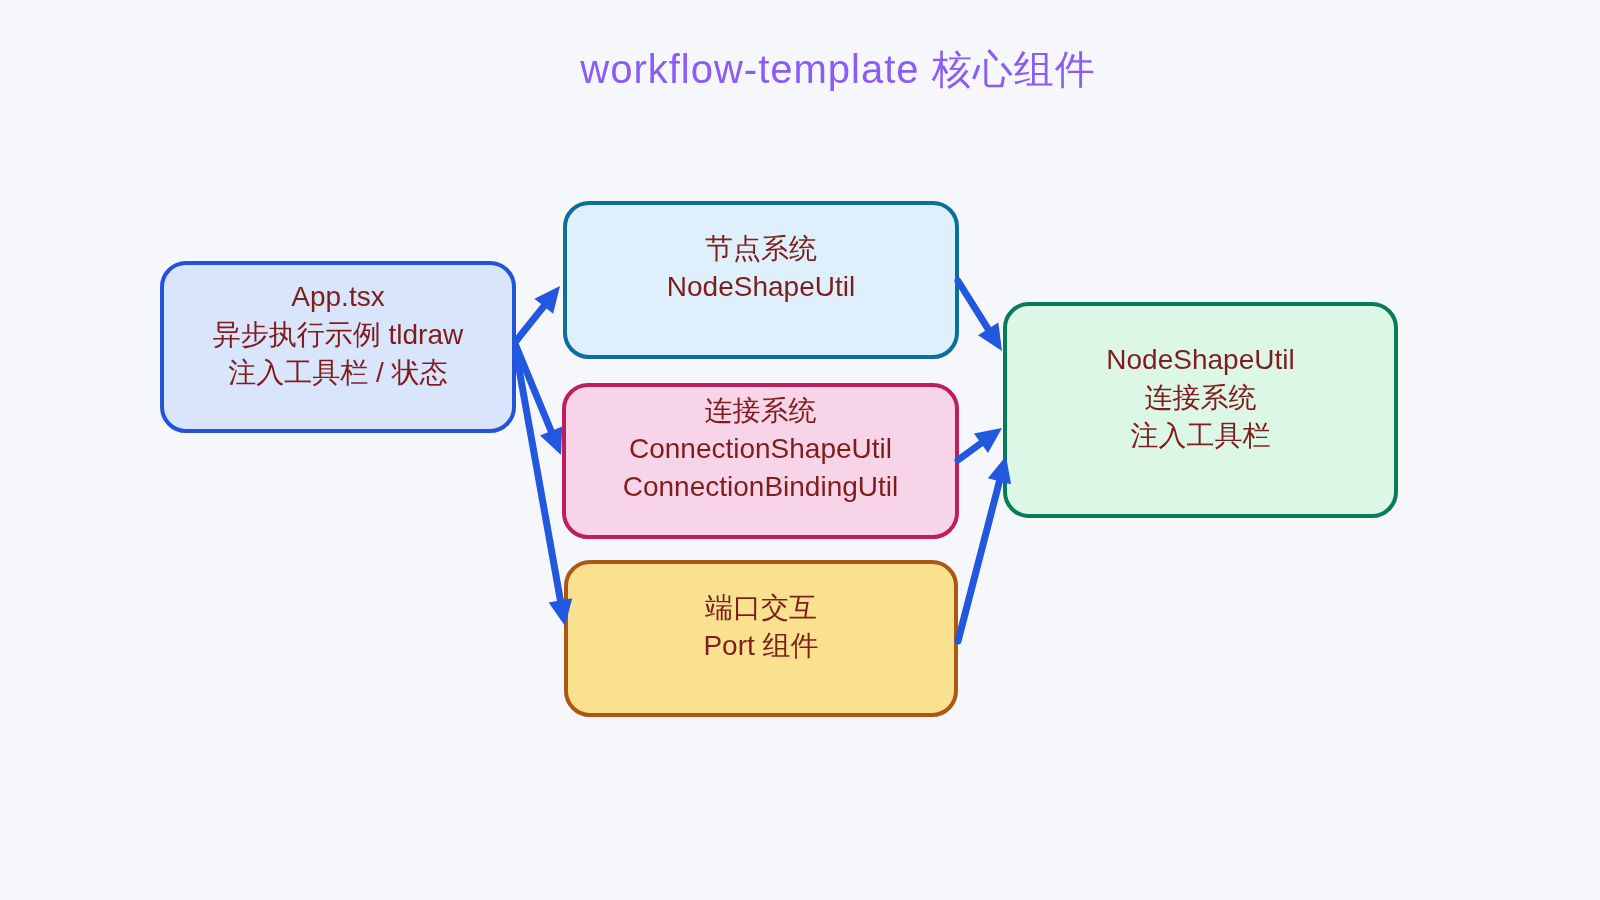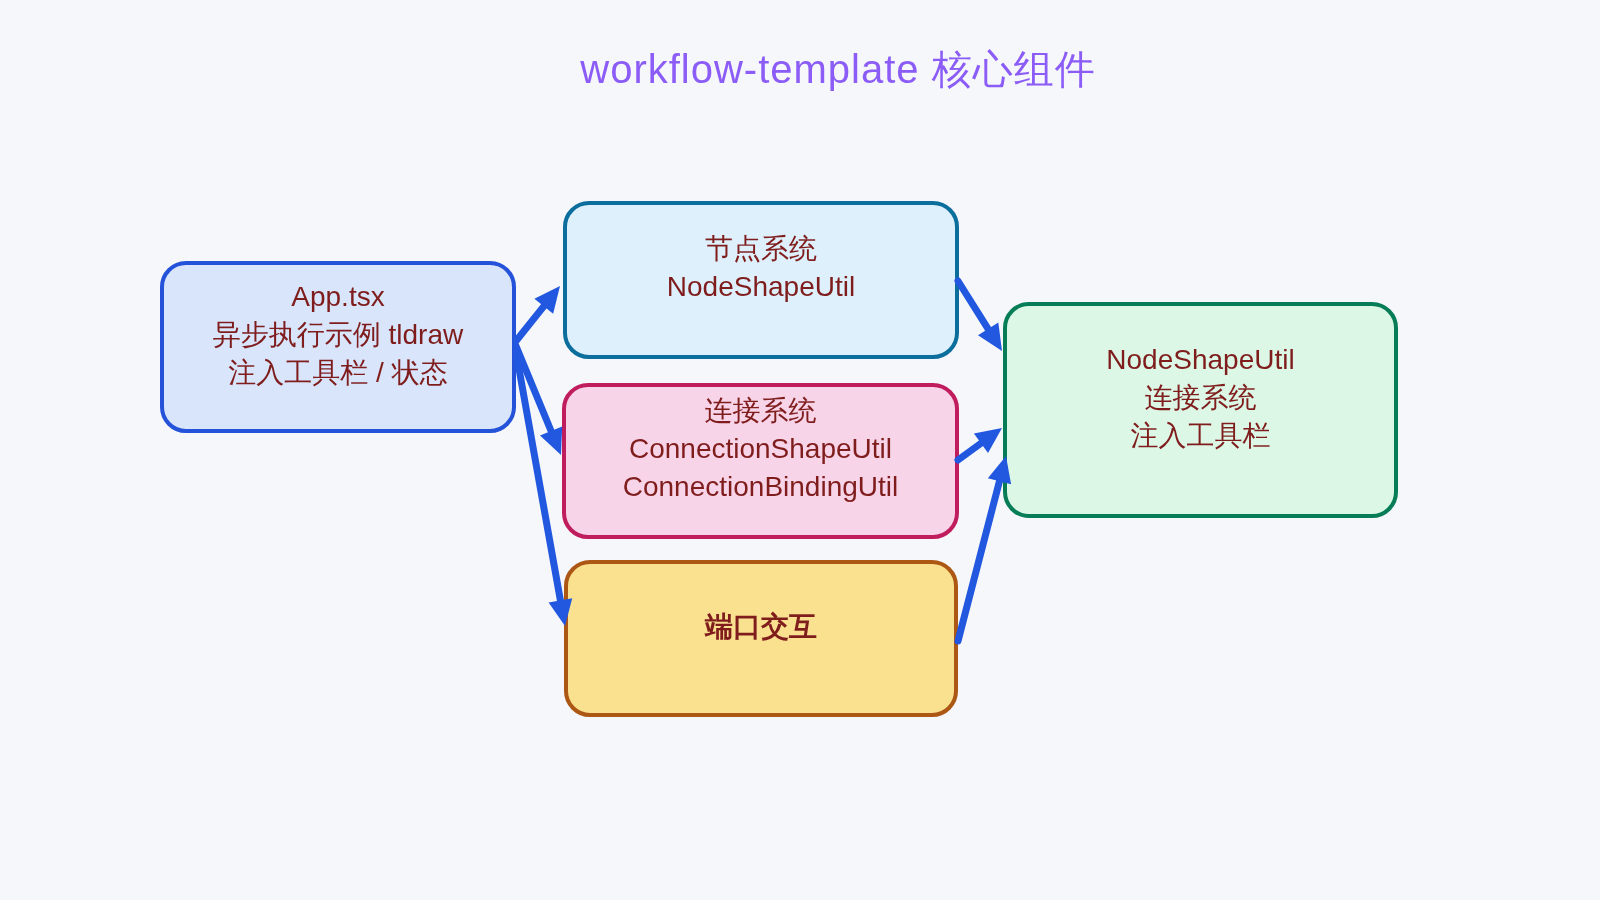--- a/index.html
+++ b/index.html
@@ -75,23 +75,24 @@
   </div>
 
   <div class="node" style="left: 562px; top: 383px; width: 397px; height: 156px; background: rgb(248, 212, 232); border-color: rgb(192, 29, 94);">
     <div class="node-text">
       <div>连接系统</div>
       <div>ConnectionShapeUtil</div>
       <div>ConnectionBindingUtil</div>
     </div>
   </div>
 
-  <div class="node" style="left: 564px; top: 560px; width: 394px; height: 157px; background: rgb(250, 225, 143); border-color: rgb(173, 87, 21); font-weight: bold;">
+  <div class="node" style="left: 564px; top: 560px; width: 394px; height: 157px; background: rgb(250, 225, 143); border-color: rgb(173, 87, 21);">
     <div class="node-text">
       <div>端口交互</div>
+      <div>Port 组件</div>
     </div>
   </div>
 
   <div class="node" style="left: 1003px; top: 302px; width: 395px; height: 216px; background: rgb(220, 247, 230); border-color: rgb(7, 125, 87);">
     <div class="node-text">
       <div>NodeShapeUtil</div>
       <div>连接系统</div>
       <div>注入工具栏</div>
     </div>
   </div>

